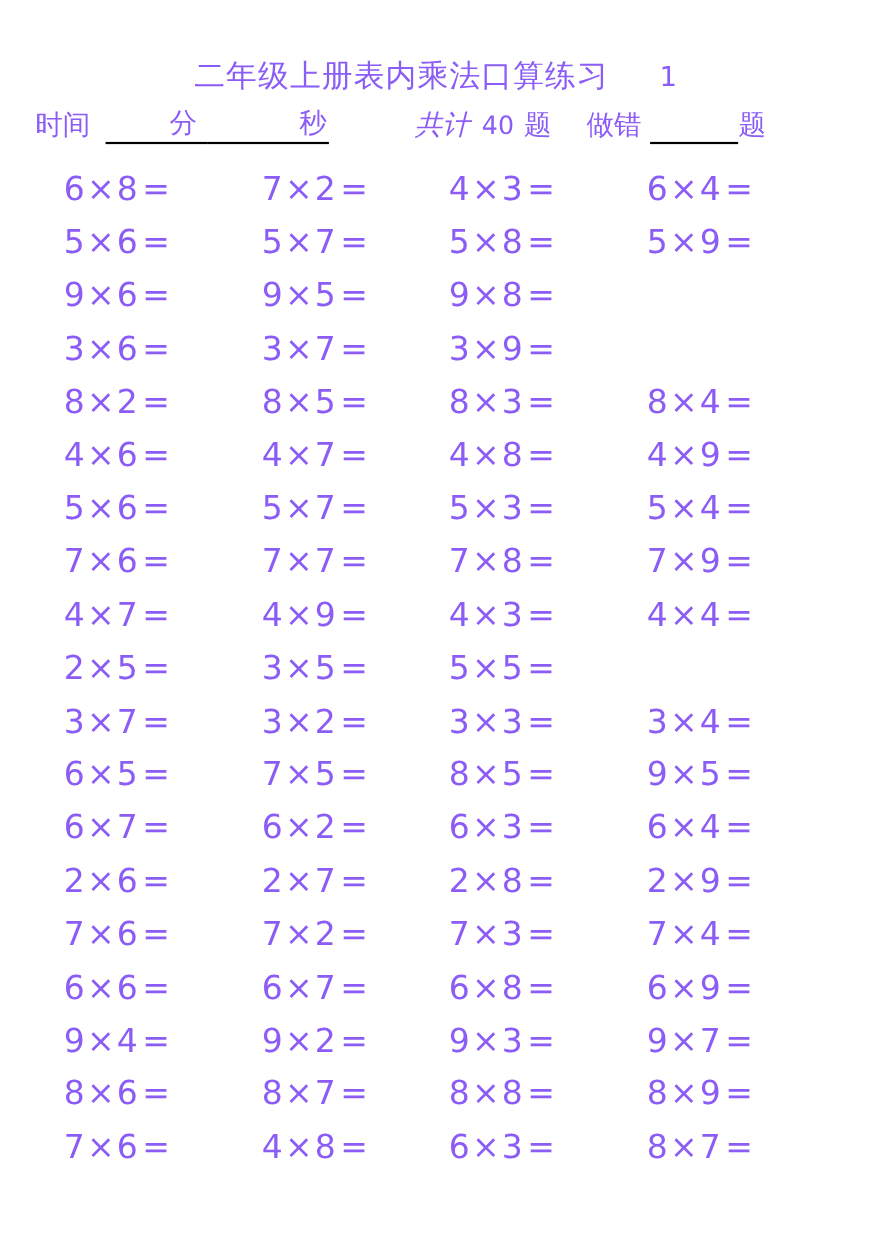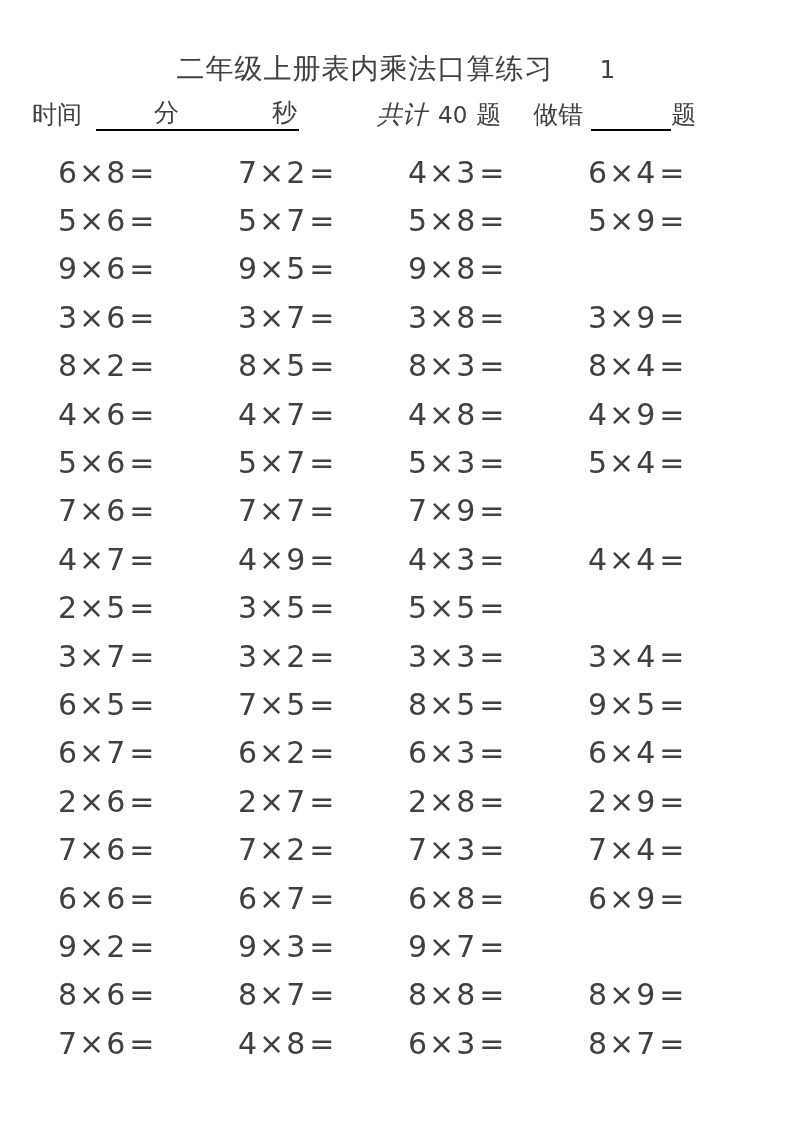--- a/index.html
+++ b/index.html
@@ -5,21 +5,21 @@
   html, body {
     margin: 0;
     padding: 0;
     background: #ffffff;
   }
   .page {
     position: relative;
     width: 792px;
     height: 1122px;
     background: #ffffff;
-    color: #404040;
+    color: #8b5cf6;
     overflow: hidden;
   }
 
   
   .title-row {
     position: absolute;
     top: 50px;
     left: 0;
     width: 100%;
     display: flex;
@@ -136,21 +136,20 @@
         <div class="pcell"><span class="fa">5</span><span class="op">×</span><span class="fb">9</span><span class="eq">=</span></div>
       </div>
       <div class="prow">
         <div class="pcell"><span class="fa">9</span><span class="op">×</span><span class="fb">6</span><span class="eq">=</span></div>
         <div class="pcell"><span class="fa">9</span><span class="op">×</span><span class="fb">5</span><span class="eq">=</span></div>
         <div class="pcell"><span class="fa">9</span><span class="op">×</span><span class="fb">8</span><span class="eq">=</span></div>
       </div>
       <div class="prow">
         <div class="pcell"><span class="fa">3</span><span class="op">×</span><span class="fb">6</span><span class="eq">=</span></div>
         <div class="pcell"><span class="fa">3</span><span class="op">×</span><span class="fb">7</span><span class="eq">=</span></div>
-        <div class="pcell"><span class="fa">3</span><span class="op">×</span><span class="fb">8</span><span class="eq">=</span></div>
         <div class="pcell"><span class="fa">3</span><span class="op">×</span><span class="fb">9</span><span class="eq">=</span></div>
       </div>
       <div class="prow">
         <div class="pcell"><span class="fa">8</span><span class="op">×</span><span class="fb">2</span><span class="eq">=</span></div>
         <div class="pcell"><span class="fa">8</span><span class="op">×</span><span class="fb">5</span><span class="eq">=</span></div>
         <div class="pcell"><span class="fa">8</span><span class="op">×</span><span class="fb">3</span><span class="eq">=</span></div>
         <div class="pcell"><span class="fa">8</span><span class="op">×</span><span class="fb">4</span><span class="eq">=</span></div>
       </div>
       <div class="prow">
         <div class="pcell"><span class="fa">4</span><span class="op">×</span><span class="fb">6</span><span class="eq">=</span></div>
@@ -160,20 +159,21 @@
       </div>
       <div class="prow">
         <div class="pcell"><span class="fa">5</span><span class="op">×</span><span class="fb">6</span><span class="eq">=</span></div>
         <div class="pcell"><span class="fa">5</span><span class="op">×</span><span class="fb">7</span><span class="eq">=</span></div>
         <div class="pcell"><span class="fa">5</span><span class="op">×</span><span class="fb">3</span><span class="eq">=</span></div>
         <div class="pcell"><span class="fa">5</span><span class="op">×</span><span class="fb">4</span><span class="eq">=</span></div>
       </div>
       <div class="prow">
         <div class="pcell"><span class="fa">7</span><span class="op">×</span><span class="fb">6</span><span class="eq">=</span></div>
         <div class="pcell"><span class="fa">7</span><span class="op">×</span><span class="fb">7</span><span class="eq">=</span></div>
+        <div class="pcell"><span class="fa">7</span><span class="op">×</span><span class="fb">8</span><span class="eq">=</span></div>
         <div class="pcell"><span class="fa">7</span><span class="op">×</span><span class="fb">9</span><span class="eq">=</span></div>
       </div>
       <div class="prow">
         <div class="pcell"><span class="fa">4</span><span class="op">×</span><span class="fb">7</span><span class="eq">=</span></div>
         <div class="pcell"><span class="fa">4</span><span class="op">×</span><span class="fb">9</span><span class="eq">=</span></div>
         <div class="pcell"><span class="fa">4</span><span class="op">×</span><span class="fb">3</span><span class="eq">=</span></div>
         <div class="pcell"><span class="fa">4</span><span class="op">×</span><span class="fb">4</span><span class="eq">=</span></div>
       </div>
       <div class="prow">
         <div class="pcell"><span class="fa">2</span><span class="op">×</span><span class="fb">5</span><span class="eq">=</span></div>
@@ -210,20 +210,21 @@
         <div class="pcell"><span class="fa">7</span><span class="op">×</span><span class="fb">3</span><span class="eq">=</span></div>
         <div class="pcell"><span class="fa">7</span><span class="op">×</span><span class="fb">4</span><span class="eq">=</span></div>
       </div>
       <div class="prow">
         <div class="pcell"><span class="fa">6</span><span class="op">×</span><span class="fb">6</span><span class="eq">=</span></div>
         <div class="pcell"><span class="fa">6</span><span class="op">×</span><span class="fb">7</span><span class="eq">=</span></div>
         <div class="pcell"><span class="fa">6</span><span class="op">×</span><span class="fb">8</span><span class="eq">=</span></div>
         <div class="pcell"><span class="fa">6</span><span class="op">×</span><span class="fb">9</span><span class="eq">=</span></div>
       </div>
       <div class="prow">
+        <div class="pcell"><span class="fa">9</span><span class="op">×</span><span class="fb">4</span><span class="eq">=</span></div>
         <div class="pcell"><span class="fa">9</span><span class="op">×</span><span class="fb">2</span><span class="eq">=</span></div>
         <div class="pcell"><span class="fa">9</span><span class="op">×</span><span class="fb">3</span><span class="eq">=</span></div>
         <div class="pcell"><span class="fa">9</span><span class="op">×</span><span class="fb">7</span><span class="eq">=</span></div>
       </div>
       <div class="prow">
         <div class="pcell"><span class="fa">8</span><span class="op">×</span><span class="fb">6</span><span class="eq">=</span></div>
         <div class="pcell"><span class="fa">8</span><span class="op">×</span><span class="fb">7</span><span class="eq">=</span></div>
         <div class="pcell"><span class="fa">8</span><span class="op">×</span><span class="fb">8</span><span class="eq">=</span></div>
         <div class="pcell"><span class="fa">8</span><span class="op">×</span><span class="fb">9</span><span class="eq">=</span></div>
       </div>

